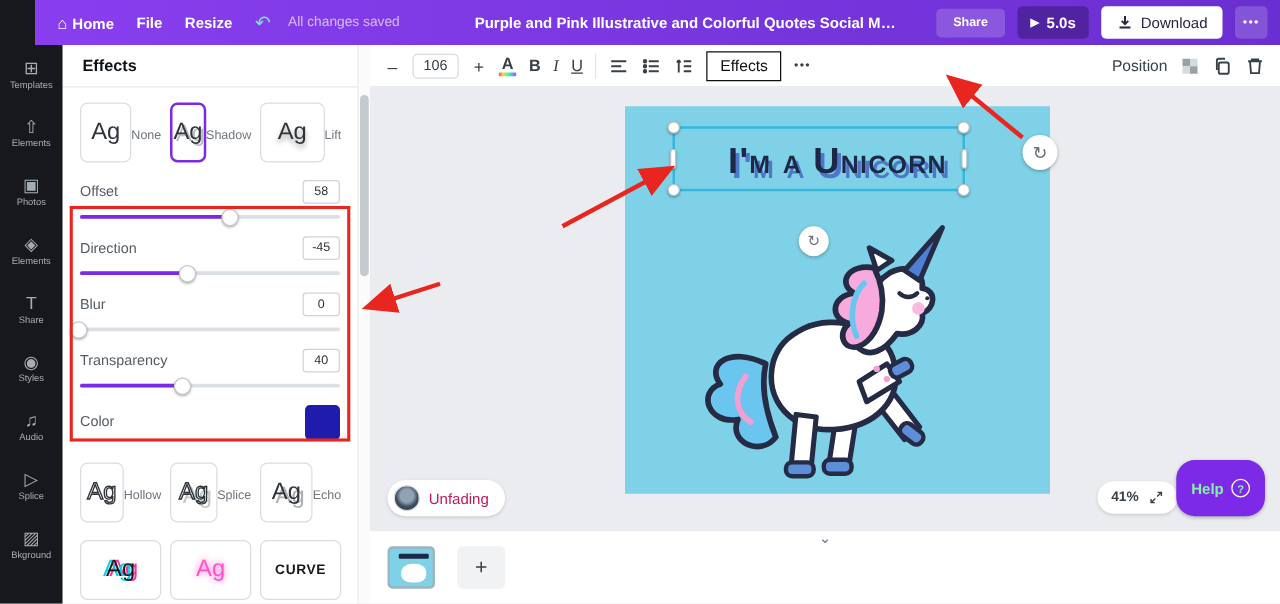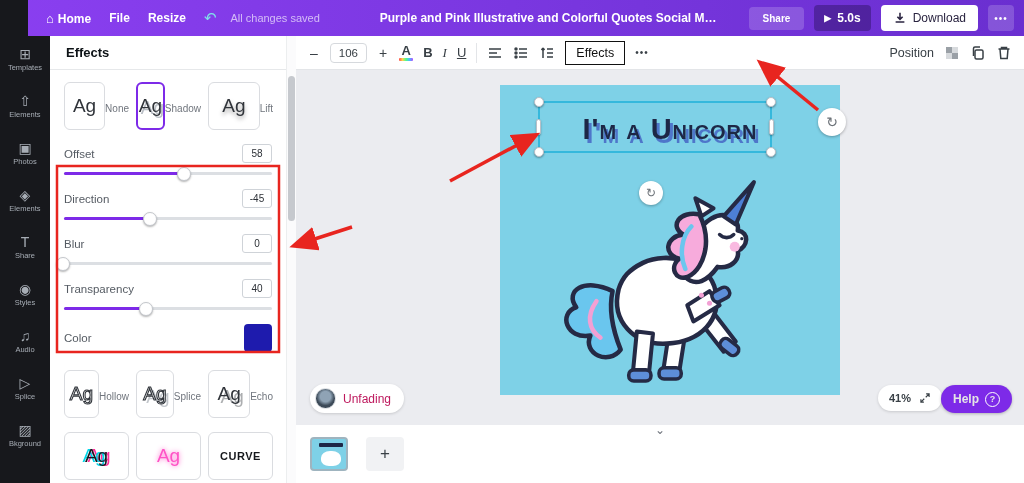--- a/index.html
+++ b/index.html
@@ -89,21 +89,21 @@
   .h-l{left:-4px} .h-r{right:-4px}
   .rotate-btn { position:absolute; width:24px; height:24px; border-radius:50%; background:#fff; box-shadow:0 1px 3px rgba(0,0,0,.3); display:flex; align-items:center; justify-content:center; font-size:12px; color:#6b7177; cursor:pointer; }
   .rot-below { left:139px; top:96px; }
   .rot-right { left:522px; top:38px; width:28px; height:28px; font-size:14px; }
   .unicorn-svg { position:absolute; left:50px; top:86px; width:212px; height:214px; }
 
   .collab-pill { position:absolute; left:14px; bottom:12px; height:29px; background:#fff; border-radius:15px; box-shadow:0 1px 3px rgba(0,0,0,.15); display:flex; align-items:center; gap:7px; padding:0 13px 0 5px; cursor:pointer; }
   .collab-avatar { width:21px; height:21px; border-radius:50%; background:radial-gradient(circle at 50% 40%, #8fa3b5 0 35%, #3c4a58 60%); border:1px solid #d9dde1; }
   .collab-name { font-size:12px; color:#be185d; }
   .zoom-pill { position:absolute; right:82px; bottom:14px; height:26px; background:#fff; border-radius:13px; box-shadow:0 1px 3px rgba(0,0,0,.15); display:flex; align-items:center; gap:8px; padding:0 11px; font-size:11px; color:#394046; cursor:pointer;font-weight:bold; }
-  .help-pill { position:absolute; right:12px; bottom:12px; height:28px; background:var(--accent,#7d2ae8); border-radius:15px; display:flex; align-items:center; gap:6px; padding:0 12px; color:#e5e5e5; font-size:12px; font-weight:600; cursor:pointer; box-shadow:0 1px 3px rgba(0,0,0,.25); }
+  .help-pill { position:absolute; right:12px; bottom:12px; height:45px; background:var(--accent,#7d2ae8); border-radius:15px; display:flex; align-items:center; gap:6px; padding:0 12px; color:#86efac; font-size:12px; font-weight:600; cursor:pointer; box-shadow:0 1px 3px rgba(0,0,0,.25); }
   .help-q { width:15px; height:15px; border:1.3px solid #fff; border-radius:50%; display:flex; align-items:center; justify-content:center; font-size:9px; font-weight:700; }
 
   
   .bottombar { position:absolute; left:296px; right:0; bottom:0; height:58px; background:#fff; z-index:6; }
   .collapse-chevron { position:absolute; left:50%; top:-2px; transform:translateX(-50%); font-size:12px; color:#70757d; cursor:pointer; }
   .thumb-strip { position:absolute; left:14px; top:12px; display:flex; gap:18px; align-items:center; }
   .page-thumb { width:38px; height:34px; border-radius:4px; background:var(--page-bg,#7ed1e7); border:2px solid #9fb4bf; position:relative; cursor:pointer; overflow:hidden; }
   .pt-text { position:absolute; left:7px; top:4px; width:24px; height:4px; background:#1d2746; border-radius:1px; }
   .pt-body { position:absolute; left:9px; top:12px; width:20px; height:15px; background:#fff; border-radius:45% 45% 40% 40%; }
   .add-thumb { width:38px; height:34px; border-radius:4px; background:#f1f2f4; display:flex; align-items:center; justify-content:center; font-size:17px; color:#394046; cursor:pointer; }

